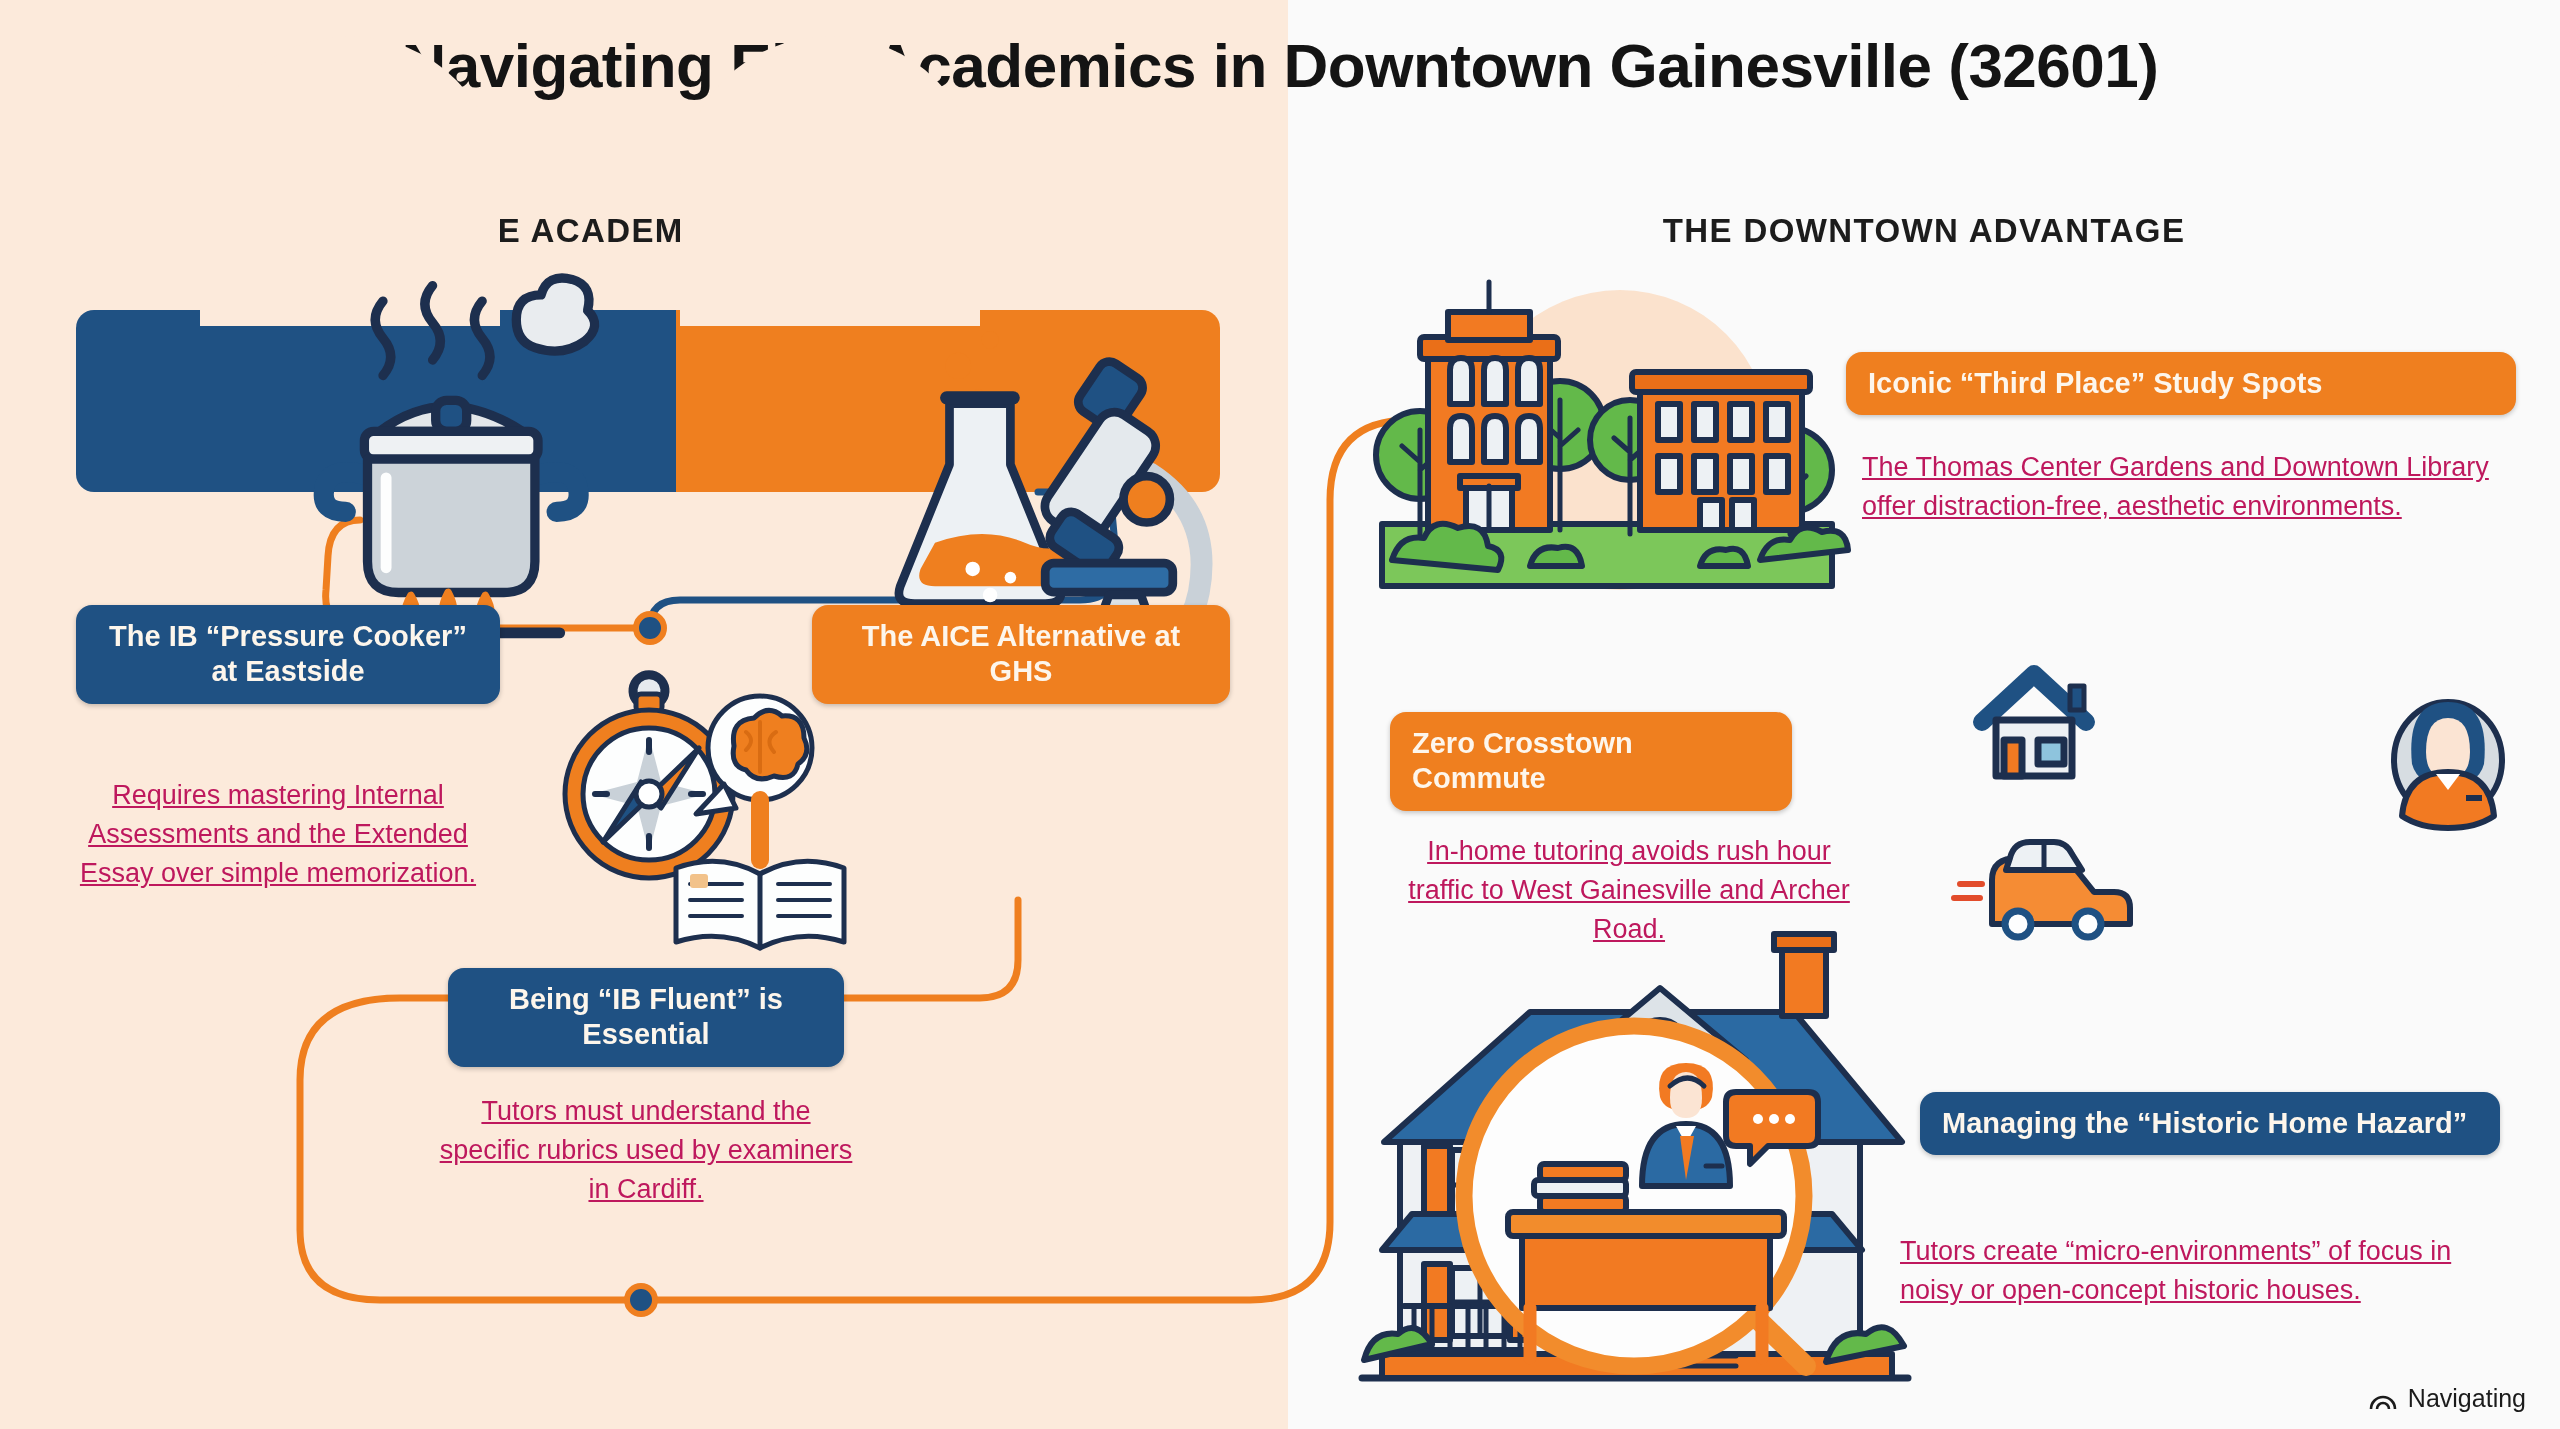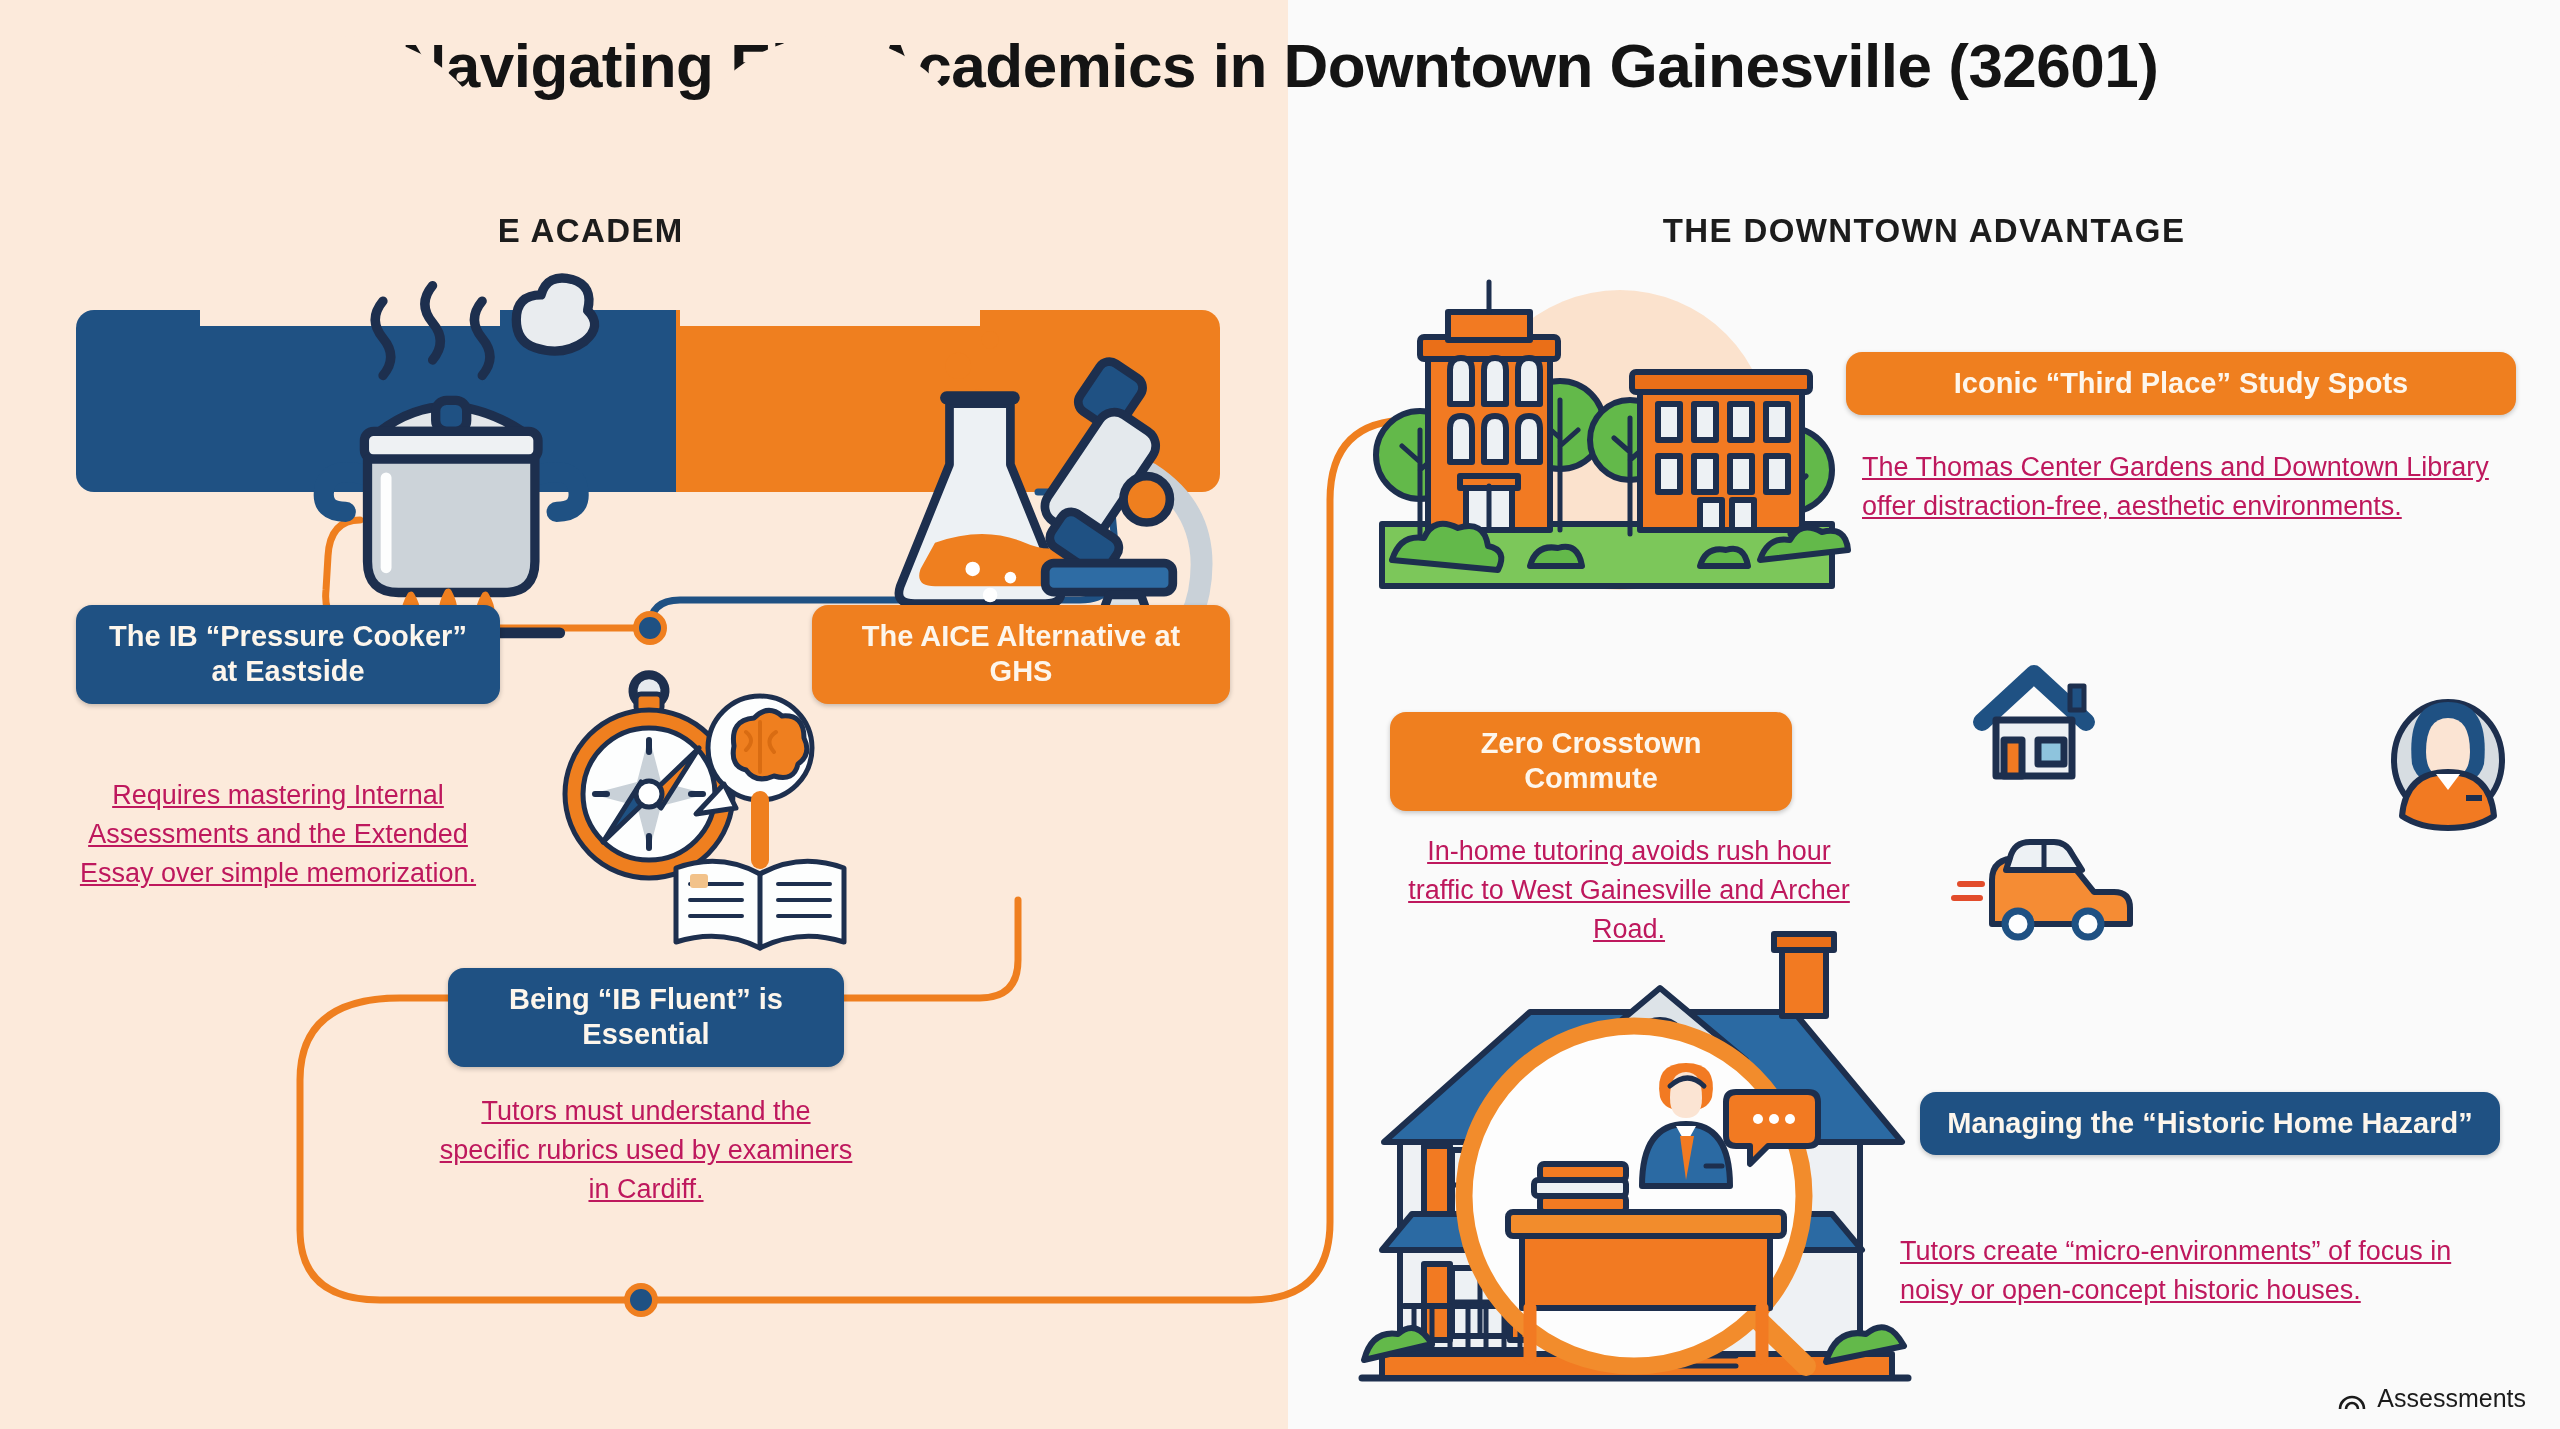--- a/index.html
+++ b/index.html
@@ -97,21 +97,21 @@
     color: #fdf6ec;
     font-size: 29px;
     font-weight: bold;
     line-height: 1.22;
     padding: 14px 22px;
     box-shadow: 0 2px 5px rgba(0,0,0,0.22);
     text-align: center;
   }
   .badge.blue   { background: #1f5183; }
   .badge.orange { background: #ef7f1f; }
-  .badge.left-align { text-align: center; }
+  .badge.left-align { text-align: left; }
 
   
   .body-text {
     position: absolute;
     font-size: 27px;
     line-height: 1.45;
     color: #be185d;
     text-decoration: underline;
   }
   .body-text.c { text-align: center; }
@@ -430,16 +430,16 @@
 
   <div class="badge blue left-align" style="left:1884px; top:1092px; width:580px;margin-left:36px;">Managing the “Historic Home Hazard”</div>
   <div class="body-text l" style="left:1900px; top:1232px; width:580px;">Tutors create “micro-environments” of focus in noisy or open-concept historic houses.</div>
 
   <div class="watermark">
     <svg width="30" height="26" viewBox="0 0 30 26">
       <path d="M3 23 a12 12 0 0 1 12 -12 a12 12 0 0 1 12 12" fill="none" stroke="#1b1b1b" stroke-width="2.6"></path>
       <path d="M9 23 a6 6 0 0 1 6 -6 a6 6 0 0 1 6 6" fill="none" stroke="#1b1b1b" stroke-width="2.6"></path>
       <path d="M3 23 l0 0" stroke="#1b1b1b" stroke-width="2.6"></path>
     </svg>
-    <span>Assessments</span>
+    <span>Navigating</span>
   </div>
 
 </div>
 
 </body></html>

